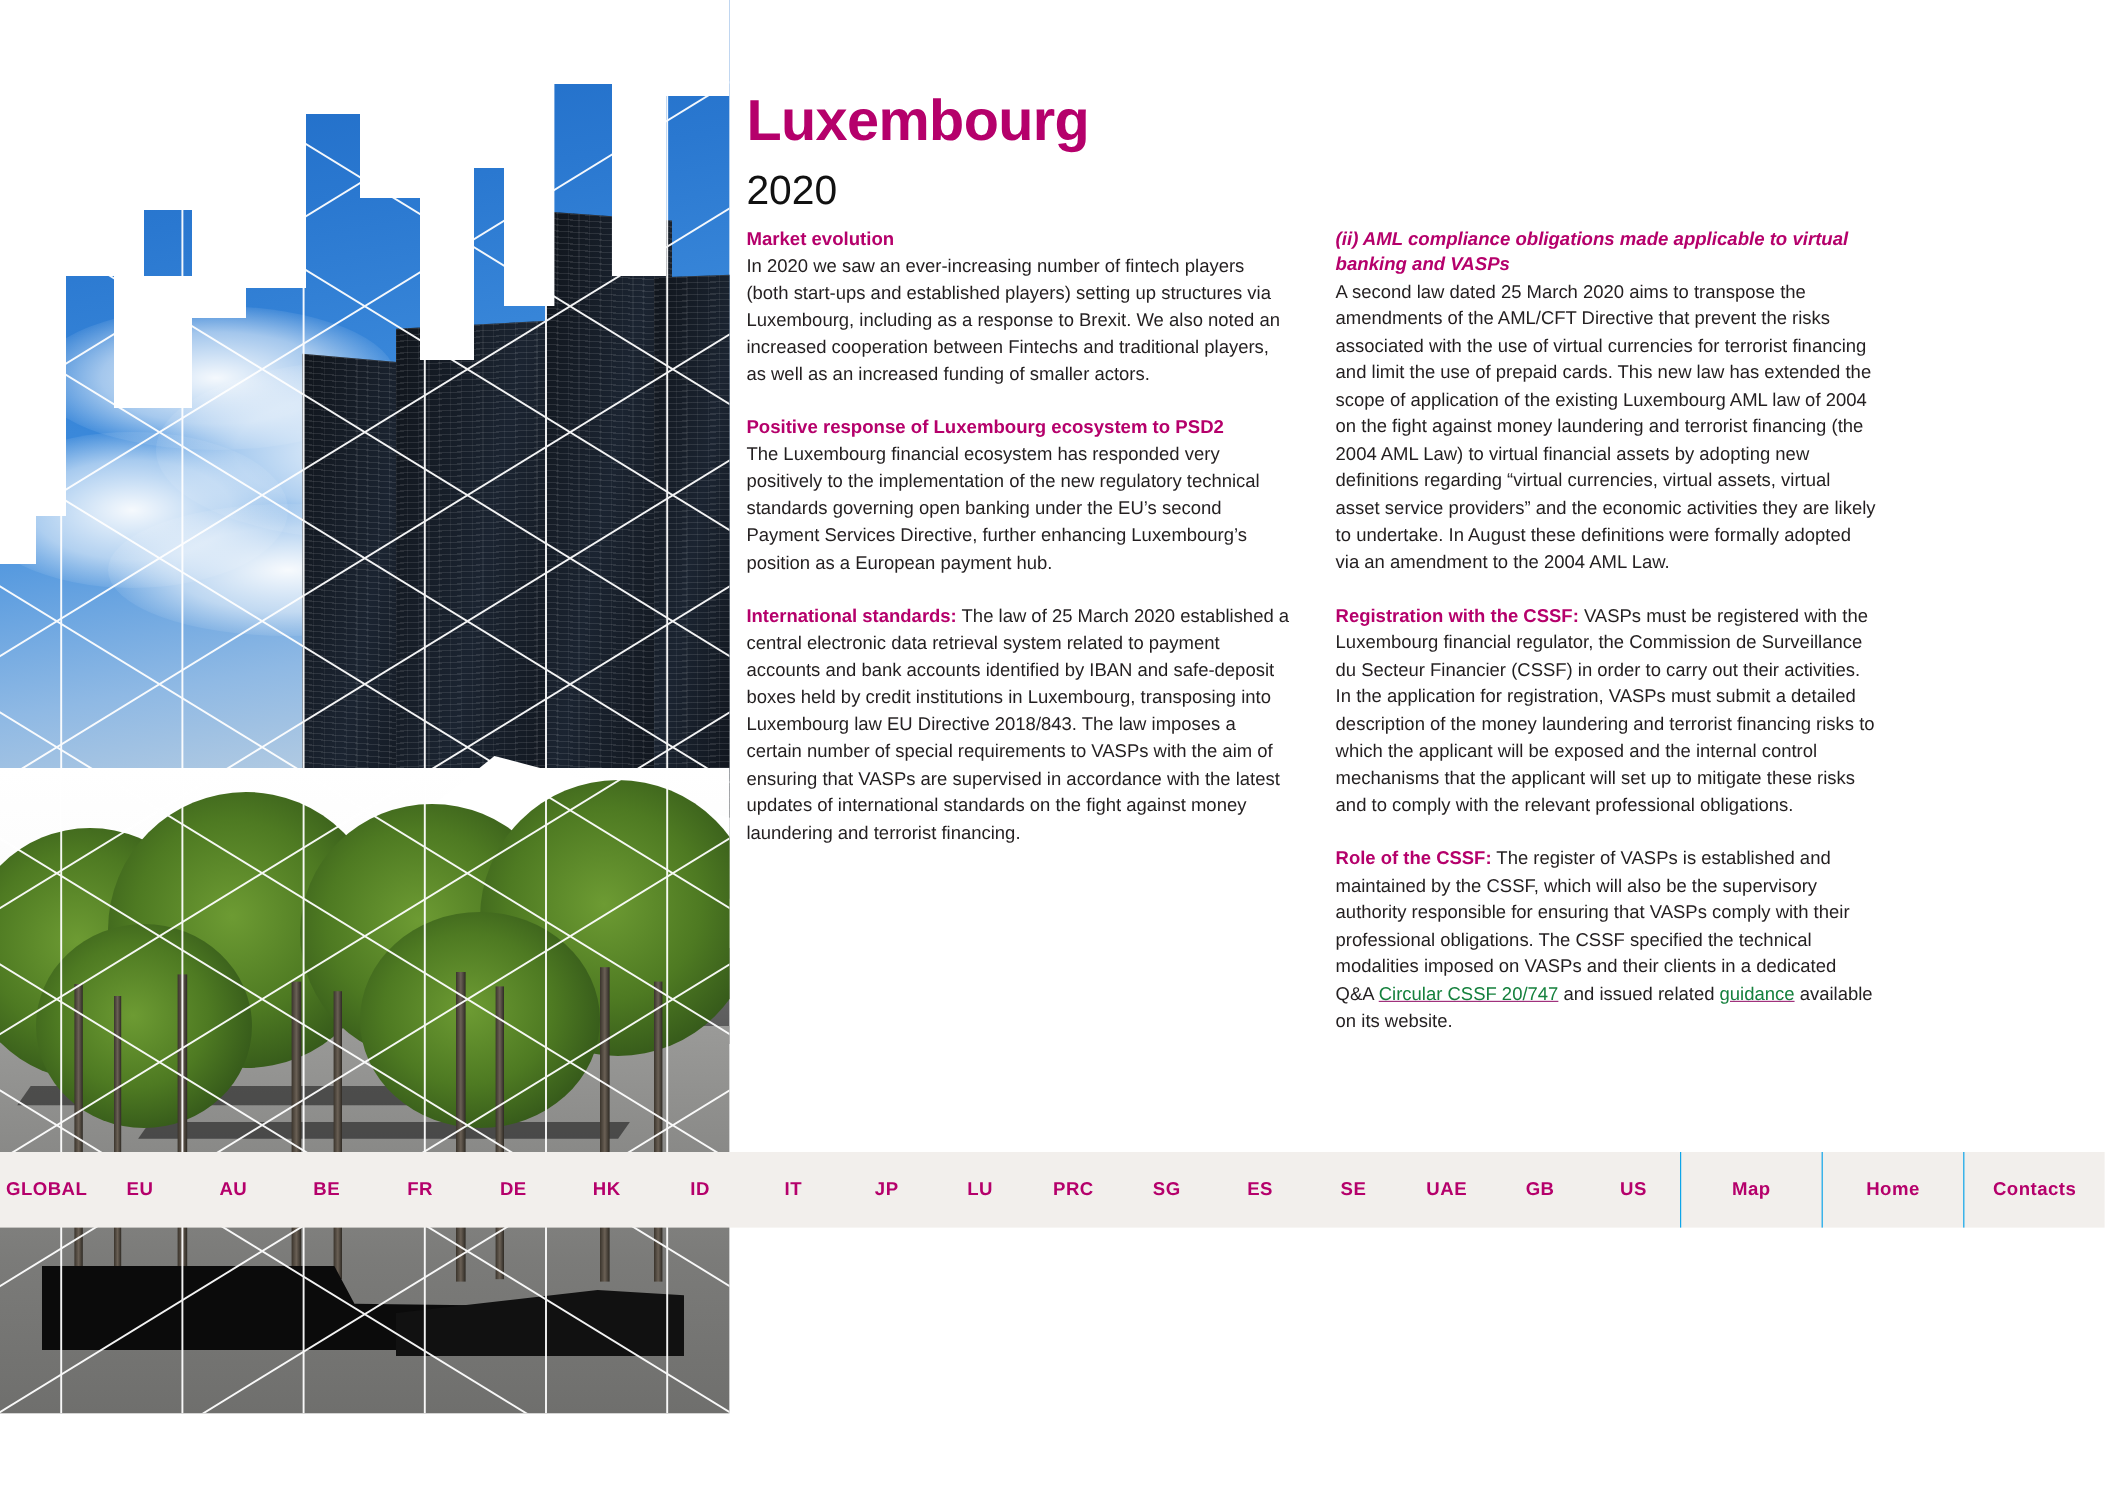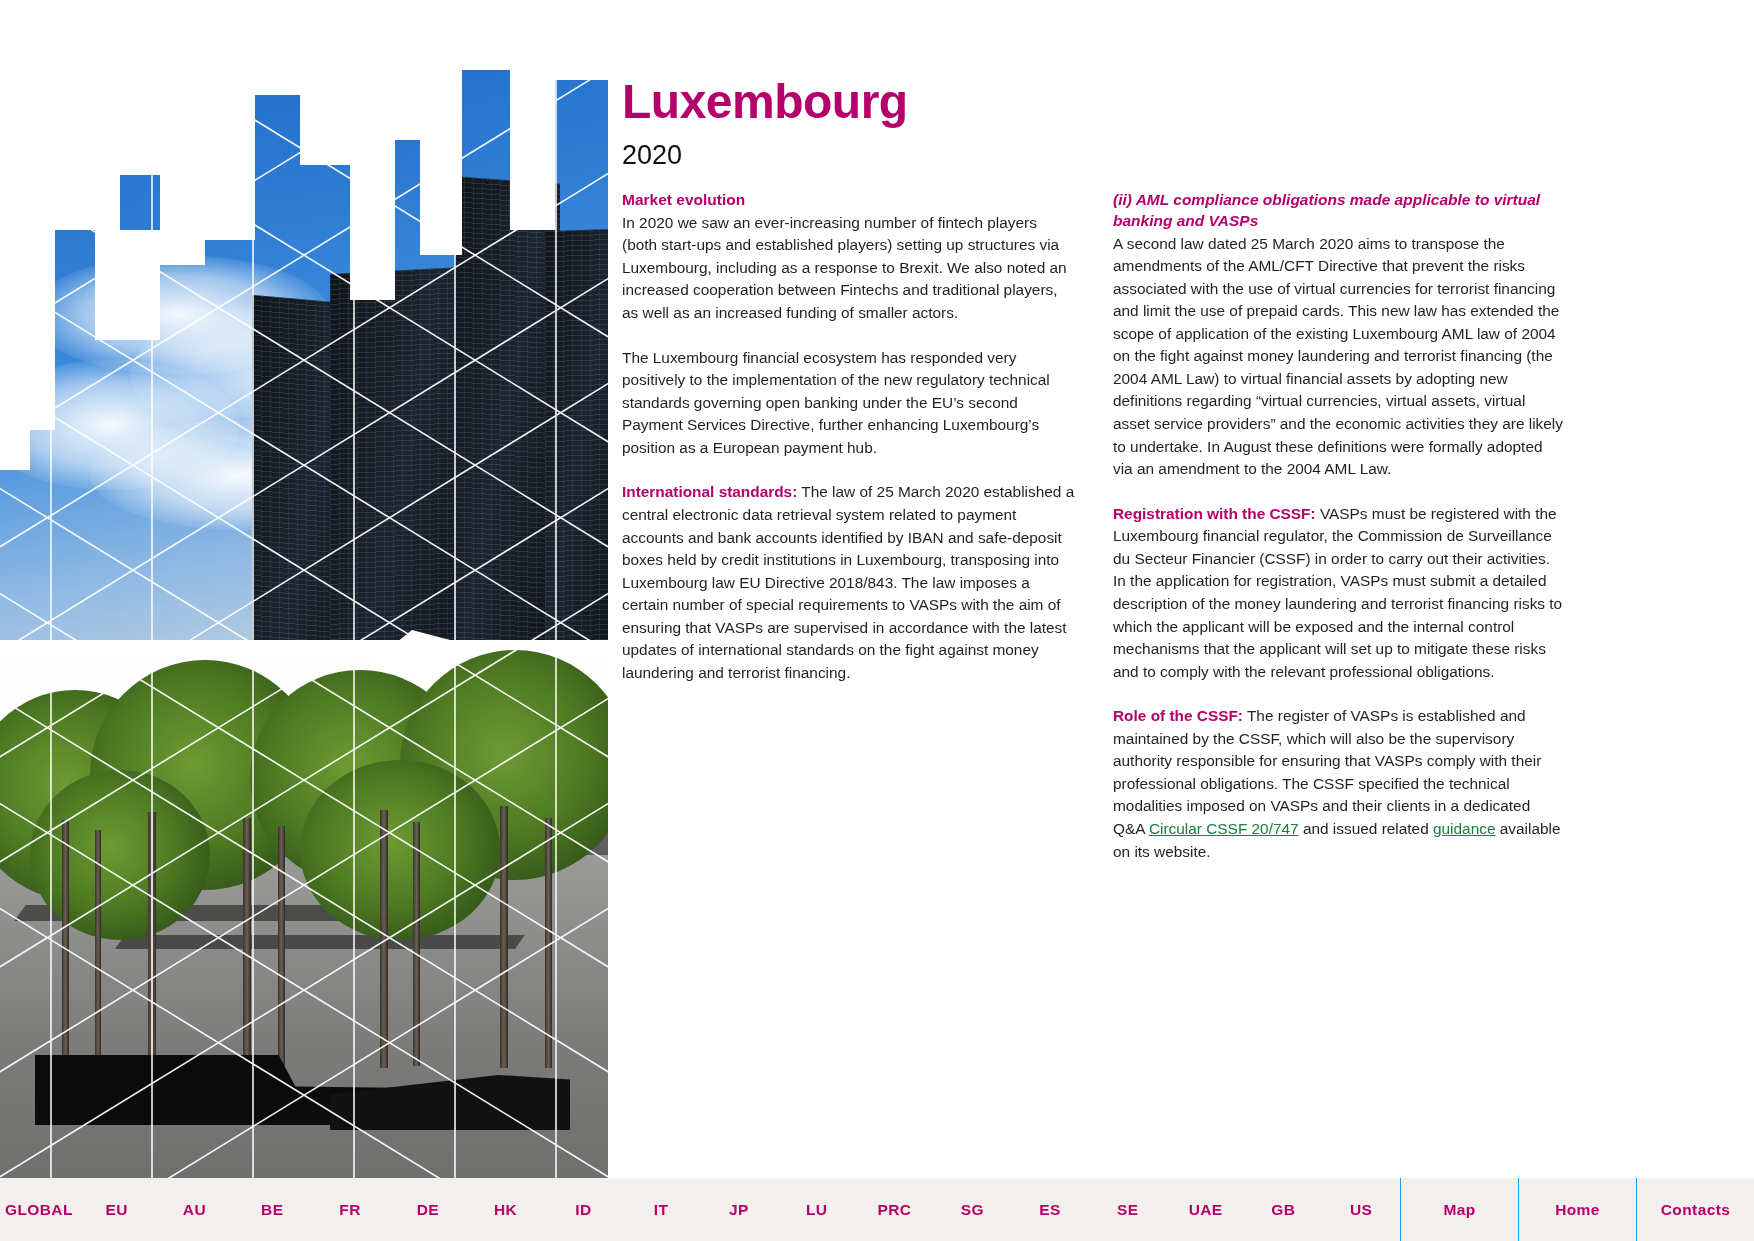--- a/index.html
+++ b/index.html
@@ -6,21 +6,21 @@
   html, body {
     margin: 0; padding: 0;
     width: 1754px; height: 1241px;
     background: #ffffff;
     font-family: "Liberation Sans", sans-serif;
     overflow: hidden;
   }
   #page {
     position: relative;
     width: 1754px;
-    height: 1241px;
+    height: 1023px;
     background: #ffffff;
   }
 
   
   #hero {
     position: absolute;
     left: 0; top: 0;
     width: 608px;
     height: 1178px;
     overflow: hidden;
@@ -121,21 +121,21 @@
     left: 14px; top: 78px;
     font-size: 48px;
     font-weight: bold;
     color: #b5006b;
     letter-spacing: -0.5px;
     line-height: 1;
   }
   #page-year {
     position: absolute;
     left: 14px; top: 140px;
-    font-size: 27px;
+    font-size: 34px;
     color: #111111;
     font-weight: normal;
   }
   .cols {
     position: absolute;
     left: 14px; top: 190px;
     width: 1100px;
     display: flex;
     gap: 38px;
   }
@@ -316,20 +316,21 @@
     <div class="cols">
 
       <div class="col">
 
         <div class="block">
           <h3 class="hd">Market evolution</h3>
           <p class="body">In 2020 we saw an ever-increasing number of fintech players (both start-ups and established players) setting up structures via Luxembourg, including as a response to Brexit. We also noted an increased cooperation between Fintechs and traditional players, as well as an increased funding of smaller actors.</p>
         </div>
 
         <div class="block">
+          <h3 class="hd">Positive response of Luxembourg ecosystem to PSD2</h3>
           <p class="body">The Luxembourg financial ecosystem has responded very positively to the implementation of the new regulatory technical standards governing open banking under the EU’s second Payment Services Directive, further enhancing Luxembourg’s position as a European payment hub.</p>
         </div>
 
         <div class="block">
         </div>
 
 
         <div class="block">
           <p class="body"><span class="lead">International standards:</span><span> The law of 25 March 2020 established a central electronic data retrieval system related to payment accounts and bank accounts identified by IBAN and safe-deposit boxes held by credit institutions in Luxembourg, transposing into Luxembourg law EU Directive 2018/843. The law imposes a certain number of special requirements to VASPs with the aim of ensuring that VASPs are supervised in accordance with the latest updates of international standards on the fight against money laundering and terrorist financing.</span></p>
         </div>

